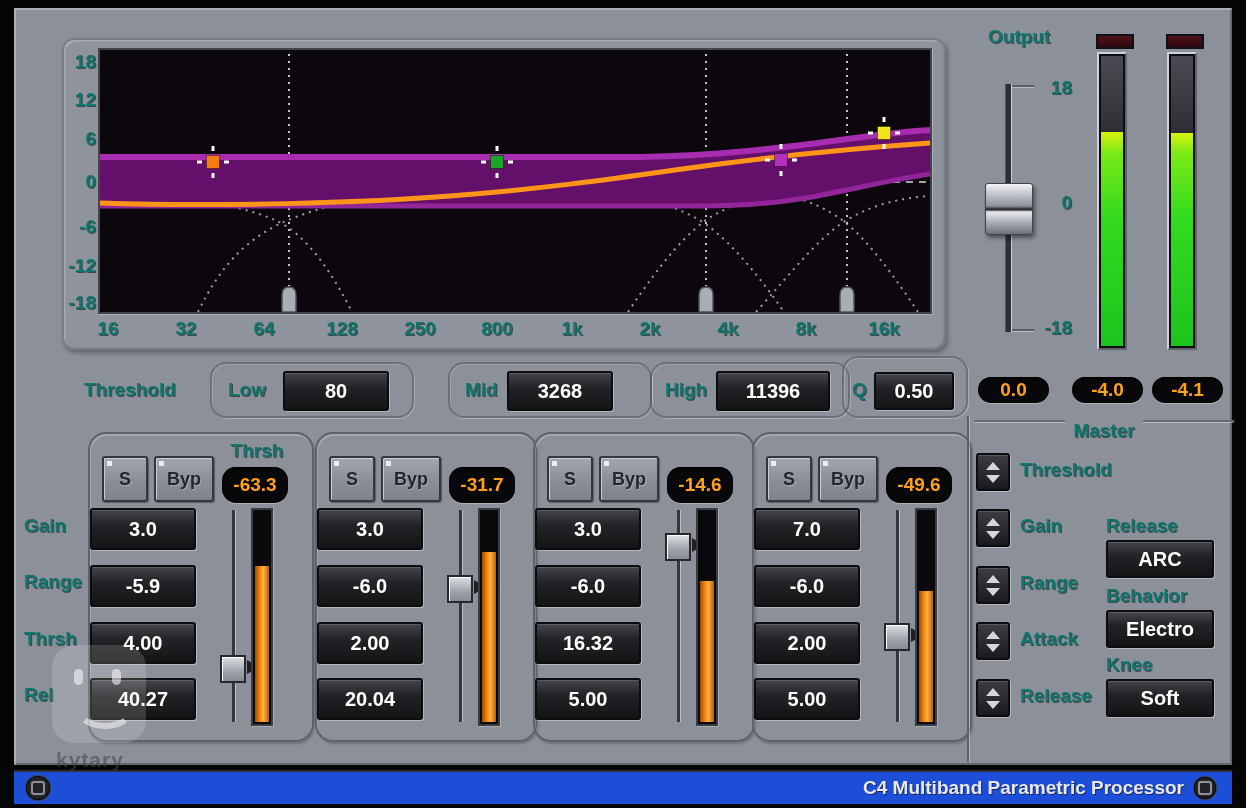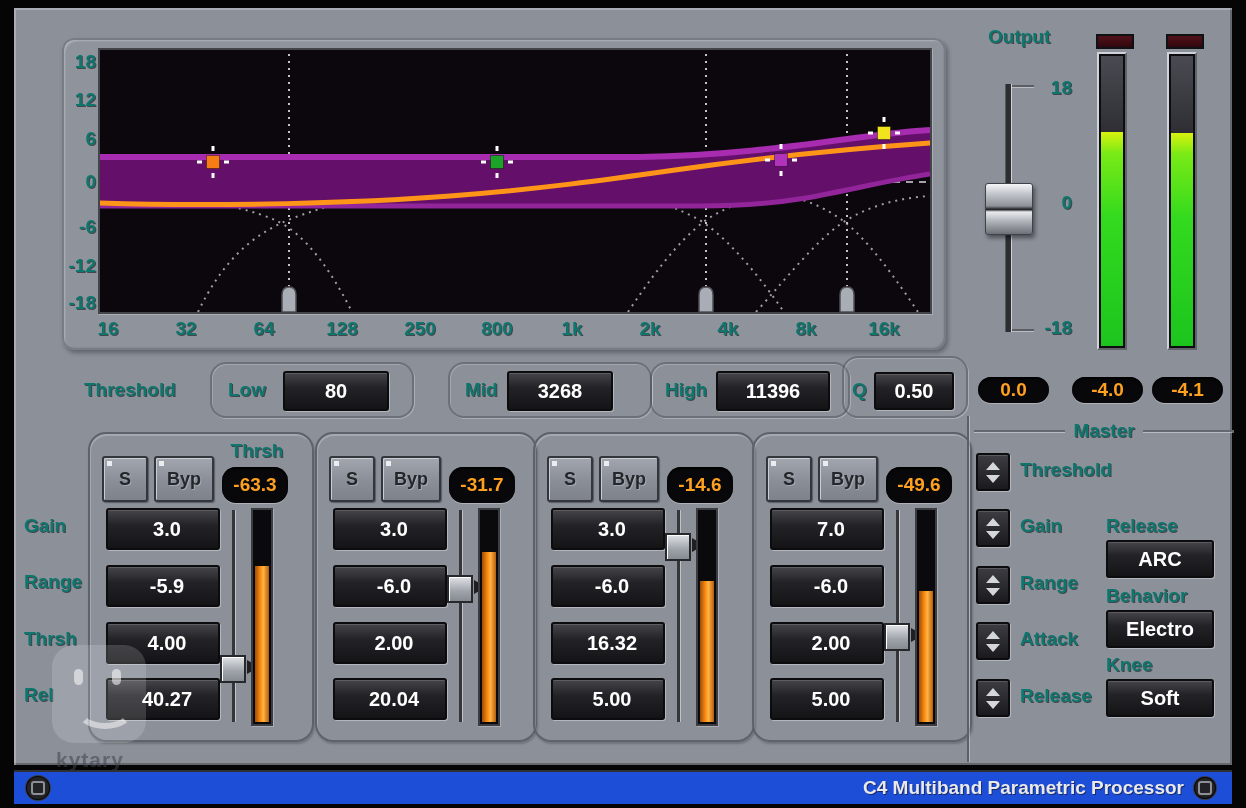--- a/index.html
+++ b/index.html
@@ -32,21 +32,21 @@
   
   .gbtn{background:linear-gradient(180deg,#a2a7af 0%,#8a8f97 55%,#7e838b 100%);
         border:2px solid #33363b;border-radius:3px;display:flex;align-items:center;justify-content:center;
         box-shadow:inset 1px 1px 0 #c9cdd3, 1px 1px 1px rgba(0,0,0,.35);}
   .gbtn::before{content:"";position:absolute;left:3px;top:3px;width:5px;height:5px;background:rgba(255,255,255,.8);}
   .gbtn{position:absolute;}
 
   
   .panel{top:432px;width:218px;height:306px;border:2px solid #5e626a;border-radius:18px;
         box-shadow:inset 1px 2px 0 rgba(255,255,255,.22), 1px 2px 2px rgba(0,0,0,.2);}
-  .panel .vrow{position:absolute;left:16px;width:102px;height:38px;padding-left:8px;}
+  .panel .vrow{position:absolute;left:0;width:102px;height:38px;}
   .r1{top:74px}.r2{top:131px}.r3{top:188px}.r4{top:244px}
   .thpill{position:absolute;left:132px;top:33px;width:66px;height:36px;}
   .btrack{position:absolute;left:142px;top:76px;width:3px;height:212px;background:#34363a;
         box-shadow:1px 0 0 rgba(255,255,255,.45);}
   .bhandle{position:absolute;left:130px;width:22px;height:24px;
         background:linear-gradient(180deg,#dfe2e6,#9ea3aa 60%,#878c93);
         border:2px solid #26282c;box-shadow:inset 1px 1px 0 #fff;}
   .bhandle::after{content:"";position:absolute;right:-15px;top:3px;width:0;height:0;
         border-top:7px solid transparent;border-bottom:7px solid transparent;border-left:12px solid #1d1f22;}
   .bmeter{position:absolute;left:161px;top:74px;width:18px;height:214px;background:#0a0a0c;
@@ -71,21 +71,21 @@
   .mgreen{position:absolute;left:2px;right:2px;bottom:2px;
         background:linear-gradient(180deg,#d9f20e 0%,#79ea16 10%,#33da1e 40%,#1cc41e 100%);}
 
   
   .stepper{width:30px;height:34px;background:linear-gradient(180deg,#3c3c42,#1a1a1e);
         border:2px solid #0c0c0e;border-radius:3px;display:flex;flex-direction:column;
         align-items:center;justify-content:center;gap:5px;
         box-shadow:1px 1px 0 rgba(255,255,255,.35), inset 0 1px 0 rgba(255,255,255,.15);}
   .tri-up{width:0;height:0;border-left:7px solid transparent;border-right:7px solid transparent;border-bottom:8px solid #d4d8dd;}
   .tri-dn{width:0;height:0;border-left:7px solid transparent;border-right:7px solid transparent;border-top:8px solid #d4d8dd;}
-  .mhead{left:974px;top:420px;width:260px;display:flex;align-items:center;gap:8px;}
+  .mhead{left:974px;top:420px;width:260px;display:flex;align-items:flex-start;gap:8px;}
   .mline{flex:1;height:2px;background:#64686f;box-shadow:0 1px 0 rgba(255,255,255,.4);}
 
   
   .bbar{left:14px;top:770px;width:1218px;height:32px;background:#1d4ed8;border-top:2px solid #2e3034;}
   .ws-icon{border-radius:50%;background:#232327;display:flex;align-items:center;justify-content:center;
         box-shadow:inset 0 0 0 1px #0a0a0c, 0 0 0 1px #3a3c40;}
   .ws-icon span{display:block;width:10px;height:10px;border:2px solid #8d9196;border-radius:3px;}
 
   
   .wm-logo{left:52px;top:645px;width:94px;height:98px;background:rgba(255,255,255,.16);border-radius:22px;}

